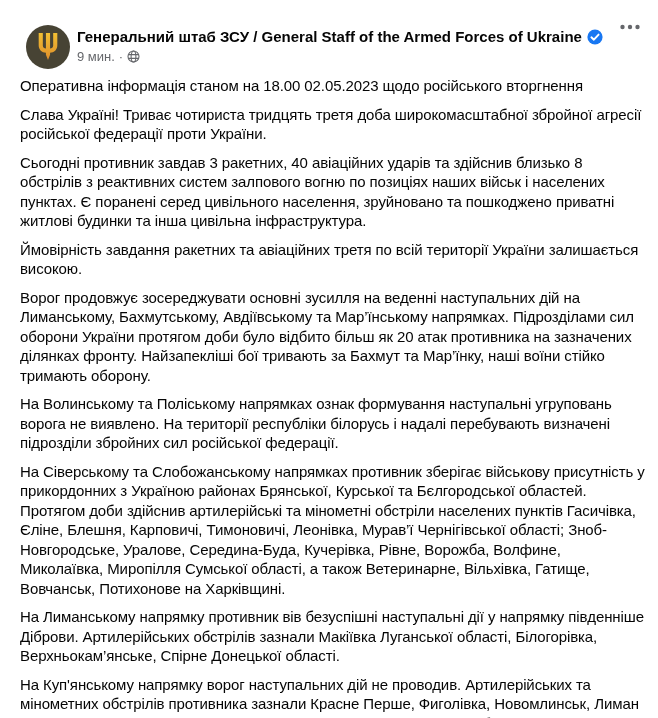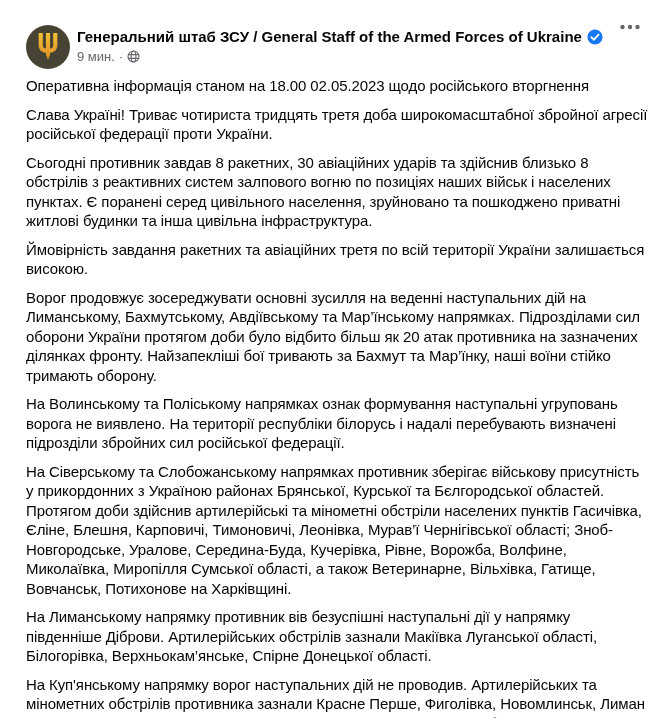--- a/index.html
+++ b/index.html
@@ -73,21 +73,21 @@
     display: flex;
     align-items: center;
     justify-content: center;
     border-radius: 50%;
     cursor: pointer;
   }
   .post-content {
     padding: 3px 10px 0 10px;
   }
   .post-content p {
-    margin: 0 0 9px 16px;
+    margin: 0 0 9px 10px;
     font-size: 15px;
     line-height: 19.5px;
     color: var(--text-primary, #050505);
     letter-spacing: -0.1px;
   }
 </style>
 </head>
 <body>
 
 <div class="post">
@@ -131,21 +131,21 @@
         <circle cx="12" cy="12" r="2.2" fill="#65676B"></circle>
         <circle cx="19.5" cy="12" r="2.2" fill="#65676B"></circle>
       </svg>
     </div>
 
   </div>
 
   <div class="post-content">
     <p>Оперативна інформація станом на 18.00 02.05.2023 щодо російського вторгнення</p>
     <p>Слава Україні! Триває чотириста тридцять третя доба широкомасштабної збройної агресії російської федерації проти України.</p>
-    <p>Сьогодні противник завдав 8 ракетних, 30 авіаційних ударів та здійснив близько 8 обстрілів з реактивних систем залпового вогню по позиціях наших військ і населених пунктах. Є поранені серед цивільного населення, зруйновано та пошкоджено приватні житлові будинки та інша цивільна інфраструктура.</p>
+    <p>Сьогодні противник завдав 3 ракетних, 40 авіаційних ударів та здійснив близько 8 обстрілів з реактивних систем залпового вогню по позиціях наших військ і населених пунктах. Є поранені серед цивільного населення, зруйновано та пошкоджено приватні житлові будинки та інша цивільна інфраструктура.</p>
     <p>Ймовірність завдання ракетних та авіаційних третя по всій території України залишається високою.</p>
     <p>Ворог продовжує зосереджувати основні зусилля на веденні наступальних дій на Лиманському, Бахмутському, Авдіївському та Мар’їнському напрямках. Підрозділами сил оборони України протягом доби було відбито більш як 20 атак противника на зазначених ділянках фронту. Найзапекліші бої тривають за Бахмут та Мар’їнку, наші воїни стійко тримають оборону.</p>
     <p>На Волинському та Поліському напрямках ознак формування наступальні угруповань ворога не виявлено. На території республіки білорусь і надалі перебувають визначені підрозділи збройних сил російської федерації.</p>
     <p>На Сіверському та Слобожанському напрямках противник зберігає військову присутність у прикордонних з Україною районах Брянської, Курської та Бєлгородської областей. Протягом доби здійснив артилерійські та мінометні обстріли населених пунктів Гасичівка, Єліне, Блешня, Карповичі, Тимоновичі, Леонівка, Мурав’ї Чернігівської області; Зноб-Новгородське, Уралове, Середина-Буда, Кучерівка, Рівне, Ворожба, Волфине, Миколаївка, Миропілля Сумської області, а також Ветеринарне, Вільхівка, Гатище, Вовчанськ, Потихонове на Харківщині.</p>
     <p>На Лиманському напрямку противник вів безуспішні наступальні дії у напрямку південніше Діброви. Артилерійських обстрілів зазнали Макіївка Луганської області, Білогорівка, Верхньокам’янське, Спірне Донецької області.</p>
     <p>На Куп'янському напрямку ворог наступальних дій не проводив. Артилерійських та мінометних обстрілів противника зазнали Красне Перше, Фиголівка, Новомлинськ, Лиман Перший, Куп'янськ, Кислівка, Крохмальне, Берестове Харківської області.</p>
   </div>
 
 </div>
 

